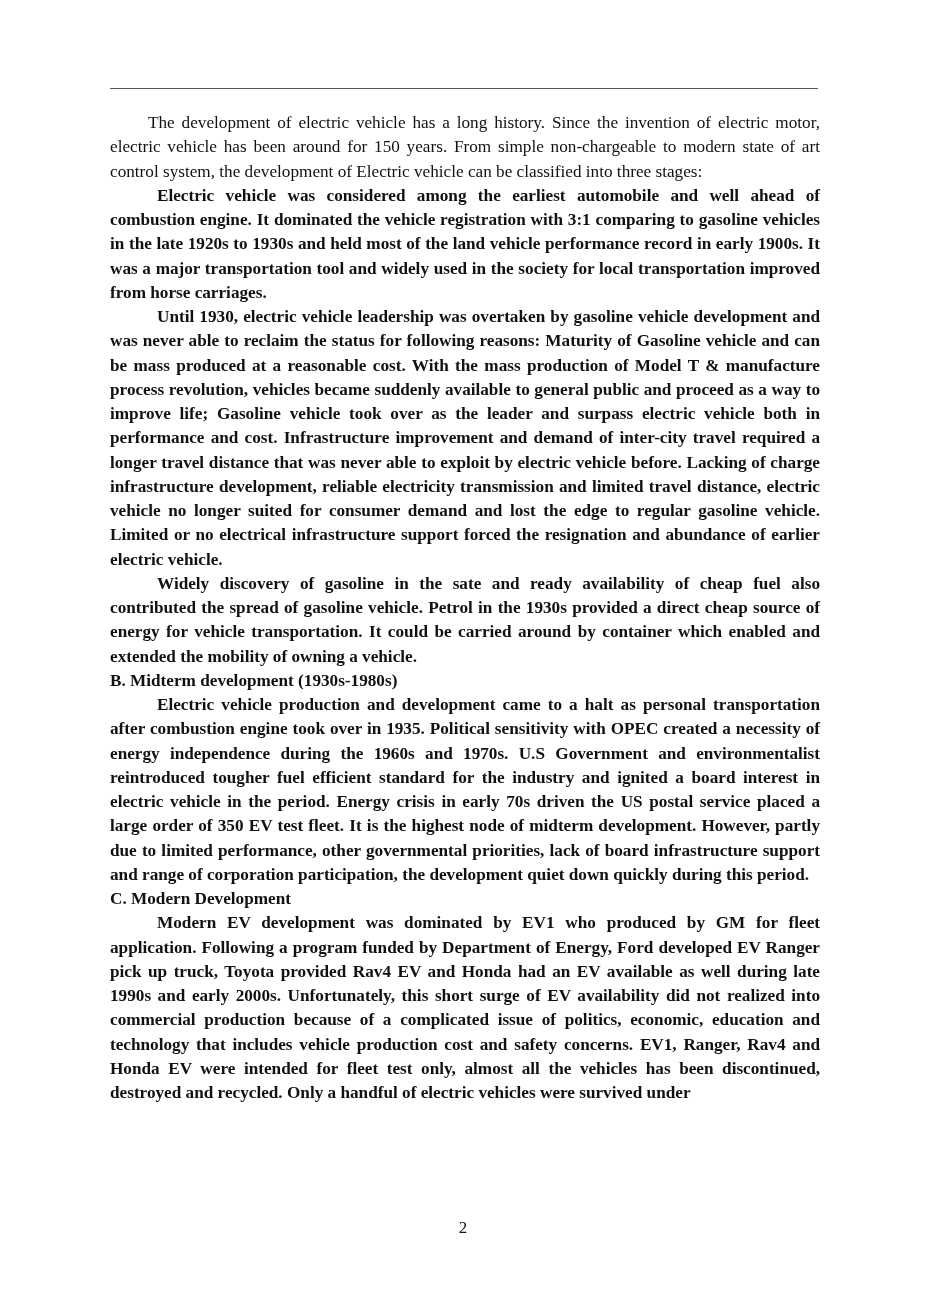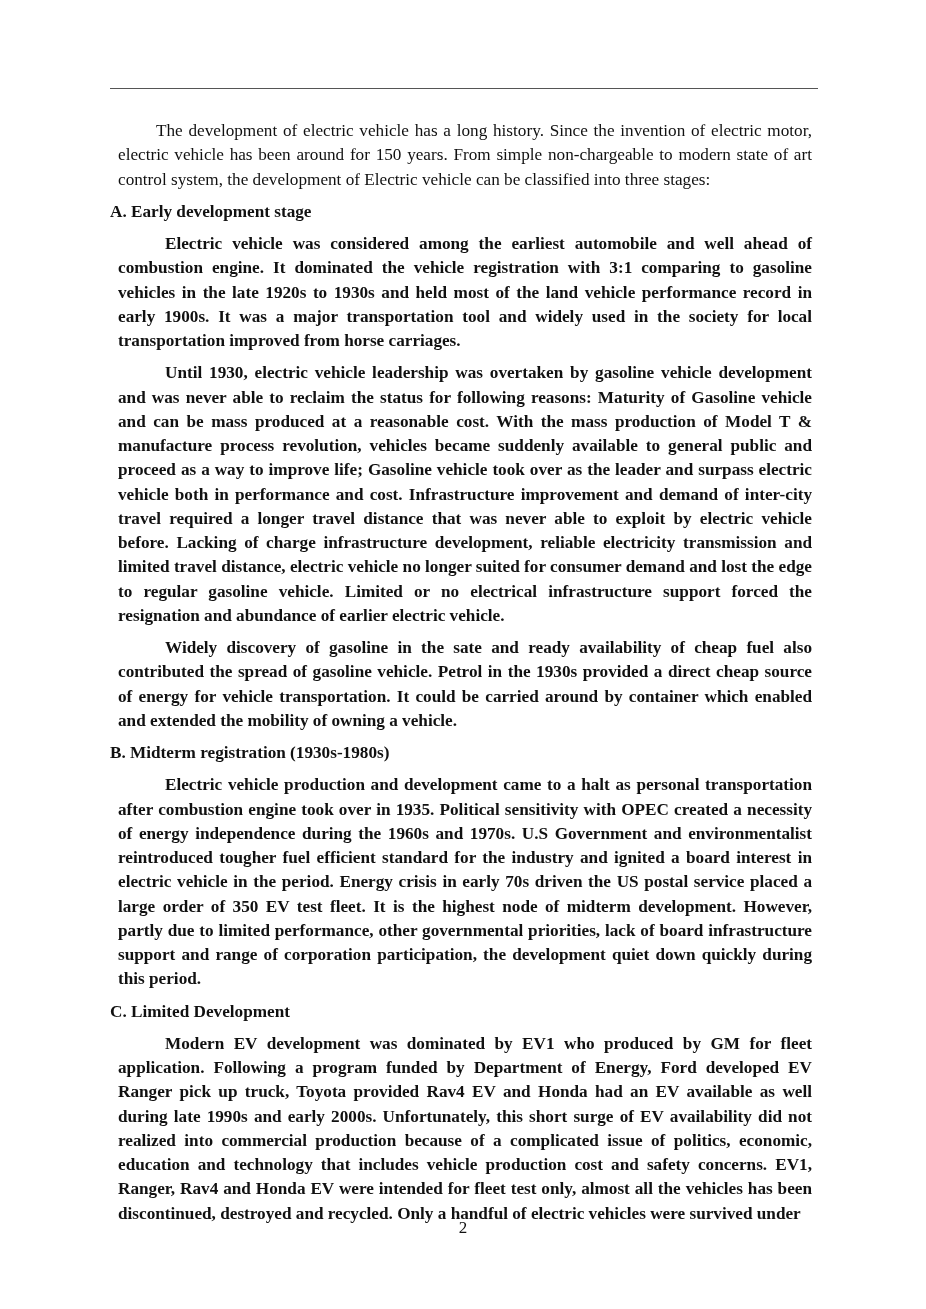--- a/index.html
+++ b/index.html
@@ -25,21 +25,21 @@
     }
     .content {
       position: absolute;
       left: 110px;
       top: 111px;
       width: 710px;
       font-size: 17.2px;
       line-height: 24.25px;
     }
     .content p {
-      margin: 8px;
+      margin: 0;
       text-align: justify;
       text-justify: inter-word;
     }
     .content p.first-indent {
       text-indent: 38px;
     }
     .content p.indent {
       text-indent: 47px;
       font-weight: bold;
     }
@@ -60,25 +60,24 @@
     }
   </style>
 </head>
 <body>
 
 <div class="header-rule"></div>
 
 <div class="content">
   <p class="first-indent">The development of electric vehicle has a long history. Since the invention of electric motor, electric vehicle has been around for 150 years. From simple non-chargeable to modern state of art control system, the development of Electric vehicle can be classified into three stages:</p>
 
-  <h2>A. Early development stage</h2>
   <p class="indent">Electric vehicle was considered among the earliest automobile and well ahead of combustion engine. It dominated the vehicle registration with 3:1 comparing to gasoline vehicles in the late 1920s to 1930s and held most of the land vehicle performance record in early 1900s. It was a major transportation tool and widely used in the society for local transportation improved from horse carriages.</p>
   <p class="indent">Until 1930, electric vehicle leadership was overtaken by gasoline vehicle development and was never able to reclaim the status for following reasons: Maturity of Gasoline vehicle and can be mass produced at a reasonable cost. With the mass production of Model T &amp; manufacture process revolution, vehicles became suddenly available to general public and proceed as a way to improve life; Gasoline vehicle took over as the leader and surpass electric vehicle both in performance and cost. Infrastructure improvement and demand of inter-city travel required a longer travel distance that was never able to exploit by electric vehicle before. Lacking of charge infrastructure development, reliable electricity transmission and limited travel distance, electric vehicle no longer suited for consumer demand and lost the edge to regular gasoline vehicle. Limited or no electrical infrastructure support forced the resignation and abundance of earlier electric vehicle.</p>
   <p class="indent">Widely discovery of gasoline in the sate and ready availability of cheap fuel also contributed the spread of gasoline vehicle. Petrol in the 1930s provided a direct cheap source of energy for vehicle transportation. It could be carried around by container which enabled and extended the mobility of owning a vehicle.</p>
 
-  <h2>B. Midterm registration (1930s-1980s)</h2>
+  <h2>B. Midterm development (1930s-1980s)</h2>
   <p class="indent">Electric vehicle production and development came to a halt as personal transportation after combustion engine took over in 1935. Political sensitivity with OPEC created a necessity of energy independence during the 1960s and 1970s. U.S Government and environmentalist reintroduced tougher fuel efficient standard for the industry and ignited a board interest in electric vehicle in the period. Energy crisis in early 70s driven the US postal service placed a large order of 350 EV test fleet. It is the highest node of midterm development. However, partly due to limited performance, other governmental priorities, lack of board infrastructure support and range of corporation participation, the development quiet down quickly during this period.</p>
 
-  <h2>C. Limited Development</h2>
+  <h2>C. Modern Development</h2>
   <p class="indent">Modern EV development was dominated by EV1 who produced by GM for fleet application. Following a program funded by Department of Energy, Ford developed EV Ranger pick up truck, Toyota provided Rav4 EV and Honda had an EV available as well during late 1990s and early 2000s. Unfortunately, this short surge of EV availability did not realized into commercial production because of a complicated issue of politics, economic, education and technology that includes vehicle production cost and safety concerns. EV1, Ranger, Rav4 and Honda EV were intended for fleet test only, almost all the vehicles has been discontinued, destroyed and recycled. Only a handful of electric vehicles were survived under</p>
 </div>
 
 <div class="page-number">2</div>
 
 </body></html>

